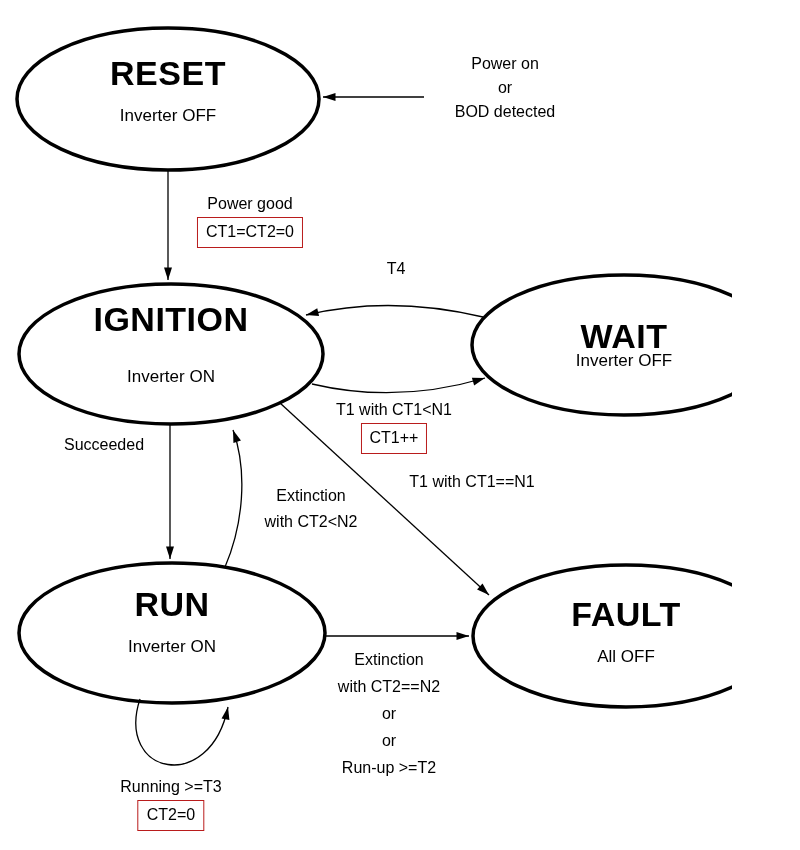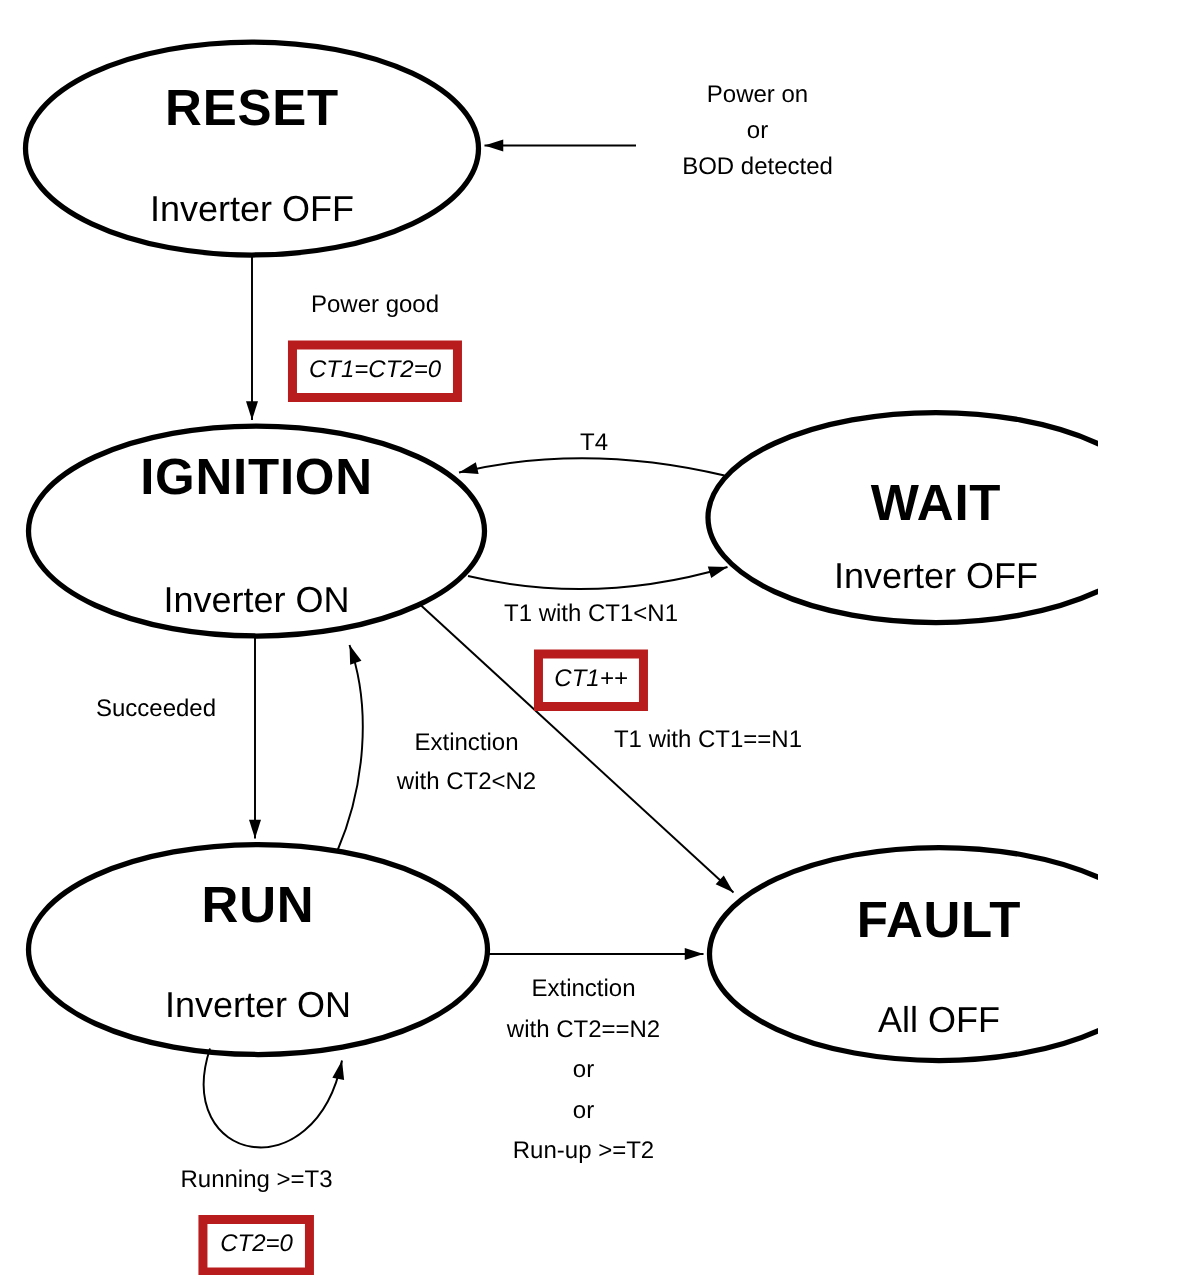--- a/index.html
+++ b/index.html
@@ -17,41 +17,39 @@
     position: absolute;
     transform: translate(-50%, -50%);
     font-size: 34px;
     font-weight: bold;
     white-space: nowrap;
     letter-spacing: 0.5px;
   }
   .ssub {
     position: absolute;
     transform: translate(-50%, -50%);
-    font-size: 24px;
+    font-size: 17px;
     white-space: nowrap;
-    margin-top: 24px;
   }
   .tl {
     position: absolute;
     transform: translateX(-50%);
     font-size: 16px;
     line-height: 26px;
     text-align: center;
     white-space: nowrap;
   }
   .tl.lh24 { line-height: 24px; }
   .tl.lh27 { line-height: 27px; }
   .box {
     display: inline-block;
-    border: 6px solid #b91c1c;
+    border: 1px solid #b91c1c;
     padding: 0 8px 2px 8px;
-    margin-top: 10px;
+    margin-top: 0;
     line-height: 27px;
-    font-style: italic;
   }
 </style>
 </head>
 <body>
 
 <div class="stage">
 
   <svg width="800" height="850" viewBox="0 0 800 850">
     <defs>
       <marker id="arr" markerWidth="14" markerHeight="10" refX="13" refY="5" orient="auto" markerUnits="userSpaceOnUse">
@@ -95,30 +93,30 @@
     <div>Power on</div>
     <div>or</div>
     <div>BOD detected</div>
   </div>
 
   <div class="tl" style="left:250px; top:191px;">
     <div>Power good</div>
     <div class="box">CT1=CT2=0</div>
   </div>
 
-  <div class="tl" style="left:396px; top:283px;">T4</div>
+  <div class="tl" style="left:396px; top:256px;">T4</div>
 
   <div class="tl" style="left:394px; top:397px;">
     <div>T1 with CT1&lt;N1</div>
     <div class="box">CT1++</div>
   </div>
 
-  <div class="tl" style="left:472px; top:469px;margin-top:12px;">T1 with CT1==N1</div>
+  <div class="tl" style="left:472px; top:469px;">T1 with CT1==N1</div>
 
-  <div class="tl" style="left:104px; top:460px;text-align:center;">
+  <div class="tl" style="left:104px; top:432px;text-align:center;">
     <div>Succeeded</div>
   </div>
 
   <div class="tl" style="left:311px; top:483px;">
     <div>Extinction</div>
     <div>with CT2&lt;N2</div>
   </div>
 
   <div class="tl lh27" style="left:389px; top:646px;">
     <div>Extinction</div>

